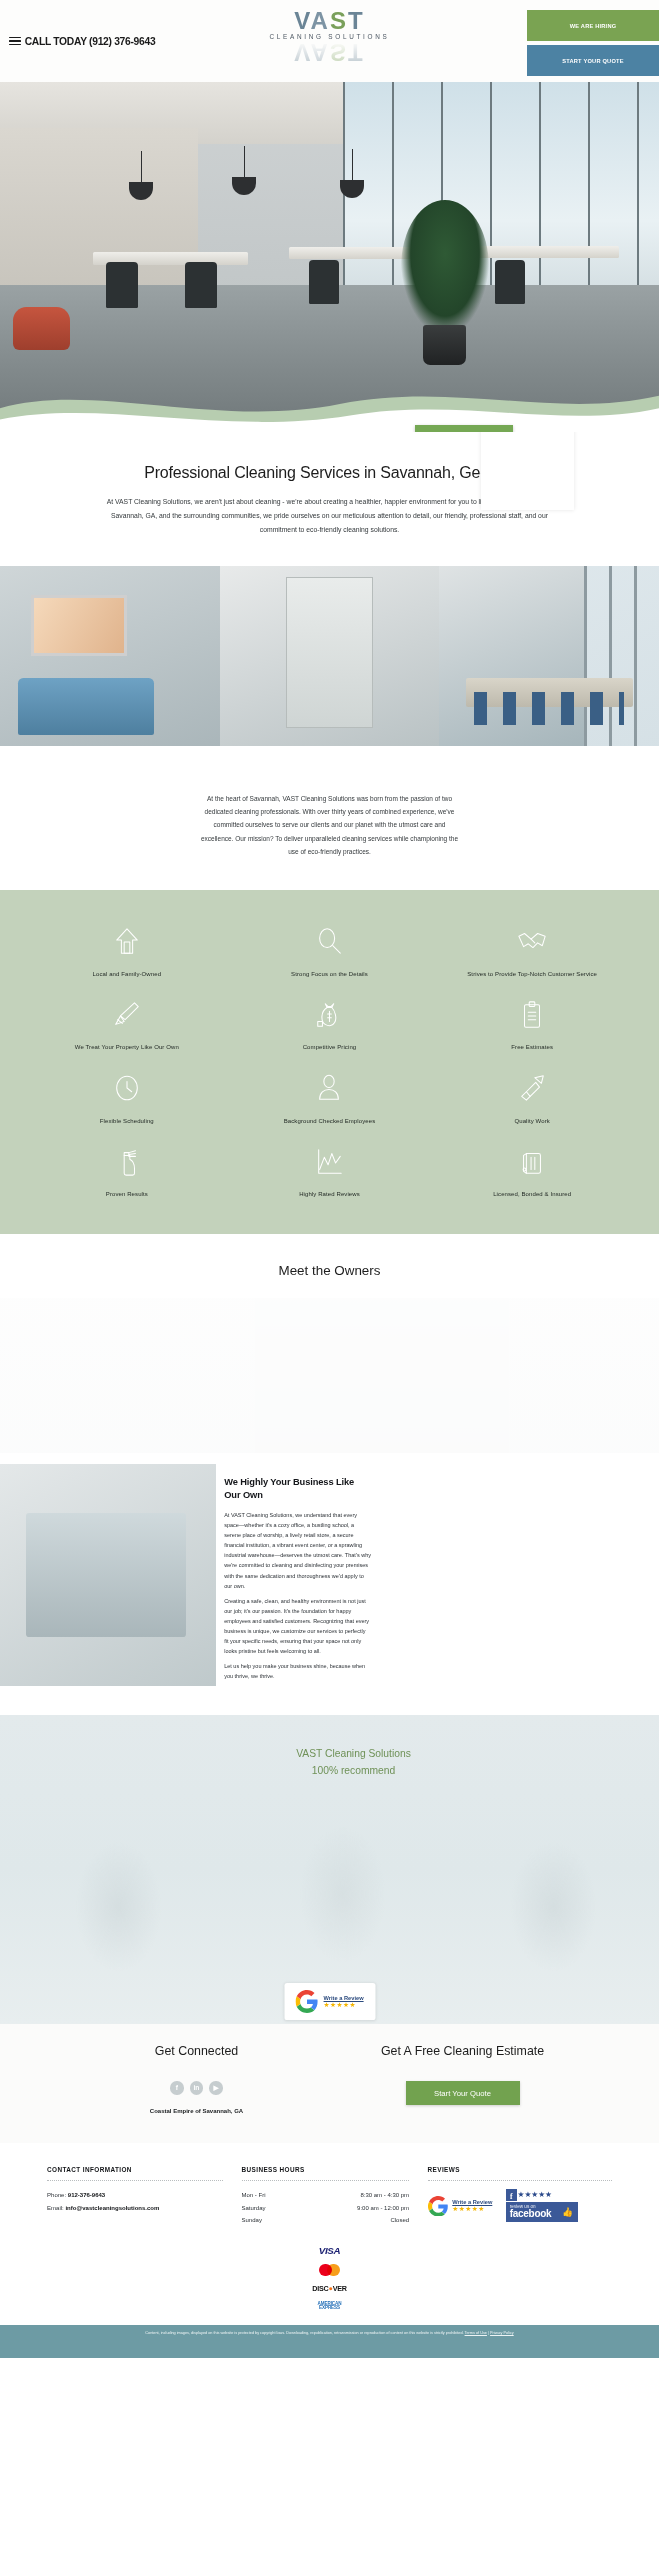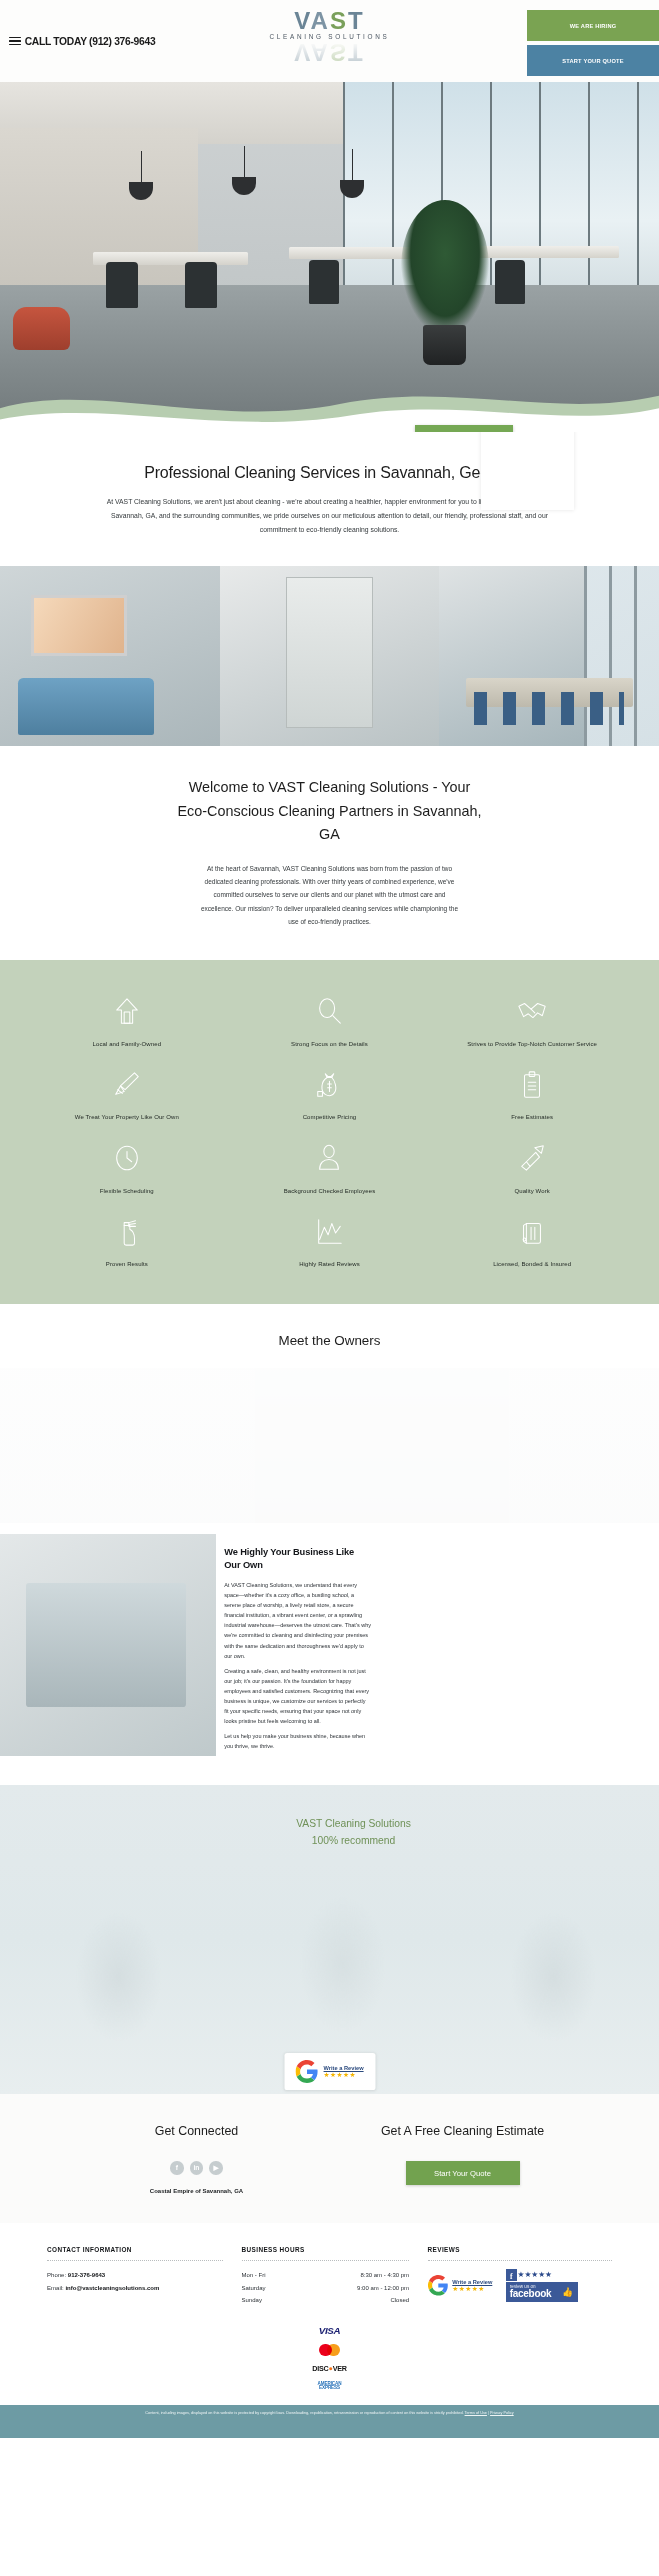--- a/index.html
+++ b/index.html
@@ -281,21 +281,21 @@
   }
   .g-logo { width:23px; height:23px; flex:none; }
   .g-txt { display:flex; flex-direction:column; align-items:flex-start; gap:1.5px; }
   .g-link {
     font-size:5.7px; color:#2b4a7e; text-decoration:underline; font-weight:600;
   }
   .stars { font-size:6.7px; color:#f4b400; letter-spacing:0.5px; line-height:1; }
 
   
   .connect {
-    background:#fbfbfa; padding:30px 0 29px;
+    background:#fbfbfa; padding:20px 0 29px;
     display:flex; justify-content:center; gap:50px;
   }
   .conn-col { width:216px; text-align:center; }
   .conn-col h3 {
     font-size:12.4px; font-weight:400; color:#1d1d1d; margin-bottom:23px;
   }
   .conn-social { display:flex; justify-content:center; gap:6.2px; margin-bottom:13.4px; }
   .soc {
     width:13.4px; height:13.4px; border-radius:50%;
     background:#c6cdcf; display:flex; align-items:center; justify-content:center;
@@ -447,21 +447,20 @@
       <div class="ps-door"></div>
     </div>
     <div class="ps-cell ps-3">
       <div class="ps-win"></div>
         <div class="ps-table"></div>
         <div class="ps-chairs"></div>
     </div>
   </div>
 
   <div class="welcome">
-    <h2>Welcome to VAST Cleaning Solutions - Your Eco-Conscious Cleaning Partners in Savannah, GA</h2>
     <p>At the heart of Savannah, VAST Cleaning Solutions was born from the passion of two dedicated cleaning professionals. With over thirty years of combined experience, we've committed ourselves to serve our clients and our planet with the utmost care and excellence. Our mission? To deliver unparalleled cleaning services while championing the use of eco-friendly practices.</p>
   </div>
 
   <div class="features">
     <div class="feat-grid">
 
       <div class="feat">
         <div class="feat-ico">
           <svg viewBox="0 0 64 64" fill="none" stroke="#ffffff" stroke-width="2.2" stroke-linejoin="round" stroke-linecap="round">
             <path d="M32 6 L54 30 H44 V58 H20 V30 H10 Z"></path>

